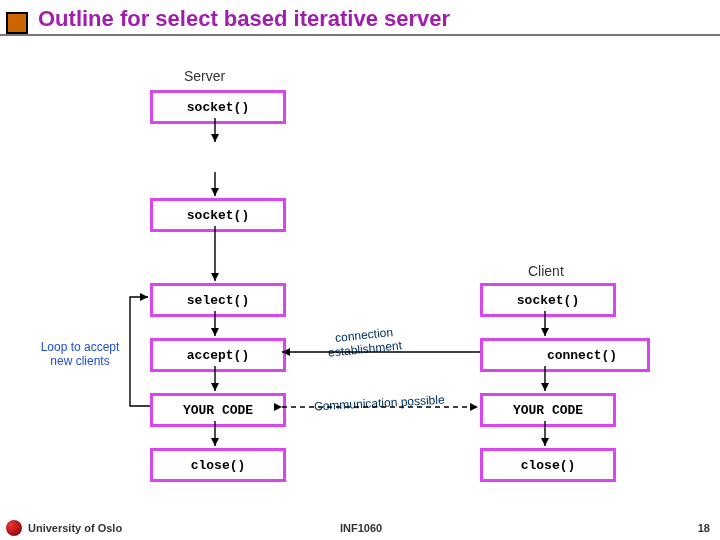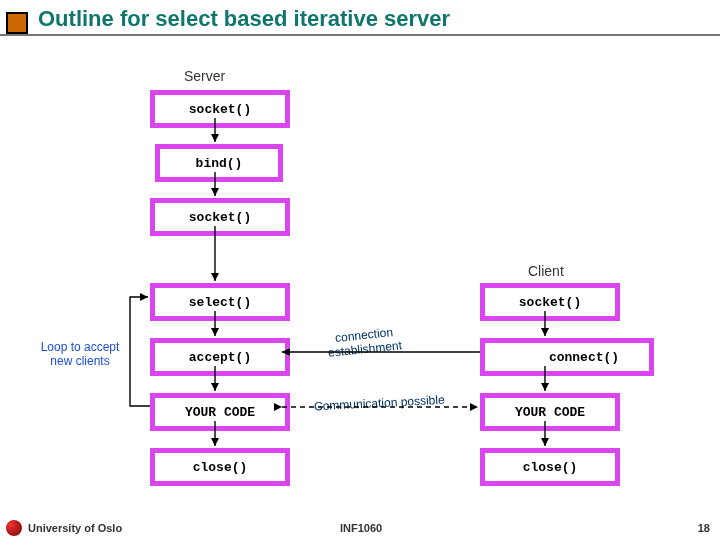--- a/index.html
+++ b/index.html
@@ -1,23 +1,23 @@
 <!DOCTYPE html>
 <html><head>
 <meta charset="utf-8">
 <style>
   html,body{margin:0;padding:0;font-family:Arial,Helvetica,sans-serif;background:#fff;}
   .slide{position:relative;width:720px;height:540px;box-sizing:border-box;}
   
   .titlebar{position:absolute;left:0;top:6px;width:720px;height:34px;}
-  .title-text{position:absolute;left:38px;top:0;font-size:22px;font-weight:bold;color:#0f766e;}
+  .title-text{position:absolute;left:38px;top:0;font-size:22px;font-weight:bold;color:#a21caf;}
   .title-underline{position:absolute;left:0;top:28px;width:720px;height:2px;background:#777;}
   .title-box{position:absolute;left:6px;top:6px;width:18px;height:18px;border:2px solid #000;background:#cc6600;}
   
-  .box{position:absolute;border:5px solid #d946ef;background:#fff;font-family:"Courier New",monospace;font-size:13px;font-weight:bold;display:flex;align-items:center;justify-content:center;}
+  .box{position:absolute;border:3px solid #d946ef;background:#fff;font-family:"Courier New",monospace;font-size:13px;font-weight:bold;display:flex;align-items:center;justify-content:center;}
   .label{position:absolute;font-size:12px;color:#1d4ed8;}
   .heading{position:absolute;font-size:14px;color:#333;}
   .tiny{position:absolute;font-size:12px;color:#036;}
   
   .footer-text{position:absolute;bottom:6px;font-size:11px;color:#333;font-weight:bold;}
   .footer-badge{position:absolute;left:6px;bottom:4px;width:16px;height:16px;border-radius:50%;background:radial-gradient(circle at 30% 30%,#e33,#700);} 
   svg.arrows{position:absolute;left:0;top:0;width:720px;height:540px;overflow:visible;pointer-events:none;}
 </style>
 </head>
 <body>
@@ -27,21 +27,20 @@
   <div class="titlebar">
     <div class="title-box"></div>
     <div class="title-text">Outline for select based iterative server</div>
     <div class="title-underline"></div>
   </div>
 
   <div class="heading" style="left:184px;top:68px;">Server</div>
   <div class="heading" style="left:528px;top:263px;">Client</div>
 
   <div class="box" style="left:150px;top:90px;width:130px;height:28px;">socket()</div>
-  <div class="box" style="left:155px;top:144px;width:118px;height:28px;">bind()</div>
   <div class="box" style="left:150px;top:198px;width:130px;height:28px;">socket()</div>
   <div class="box" style="left:150px;top:283px;width:130px;height:28px;">select()</div>
   <div class="box" style="left:150px;top:338px;width:130px;height:28px;">accept()</div>
   <div class="box" style="left:150px;top:393px;width:130px;height:28px;">YOUR CODE</div>
   <div class="box" style="left:150px;top:448px;width:130px;height:28px;">close()</div>
 
   <div class="box" style="left:480px;top:283px;width:130px;height:28px;">socket()</div>
   <div class="box" style="left:480px;top:338px;width:130px;height:28px;padding-left:34px;">connect()</div>
   <div class="box" style="left:480px;top:393px;width:130px;height:28px;">YOUR CODE</div>
   <div class="box" style="left:480px;top:448px;width:130px;height:28px;">close()</div>

